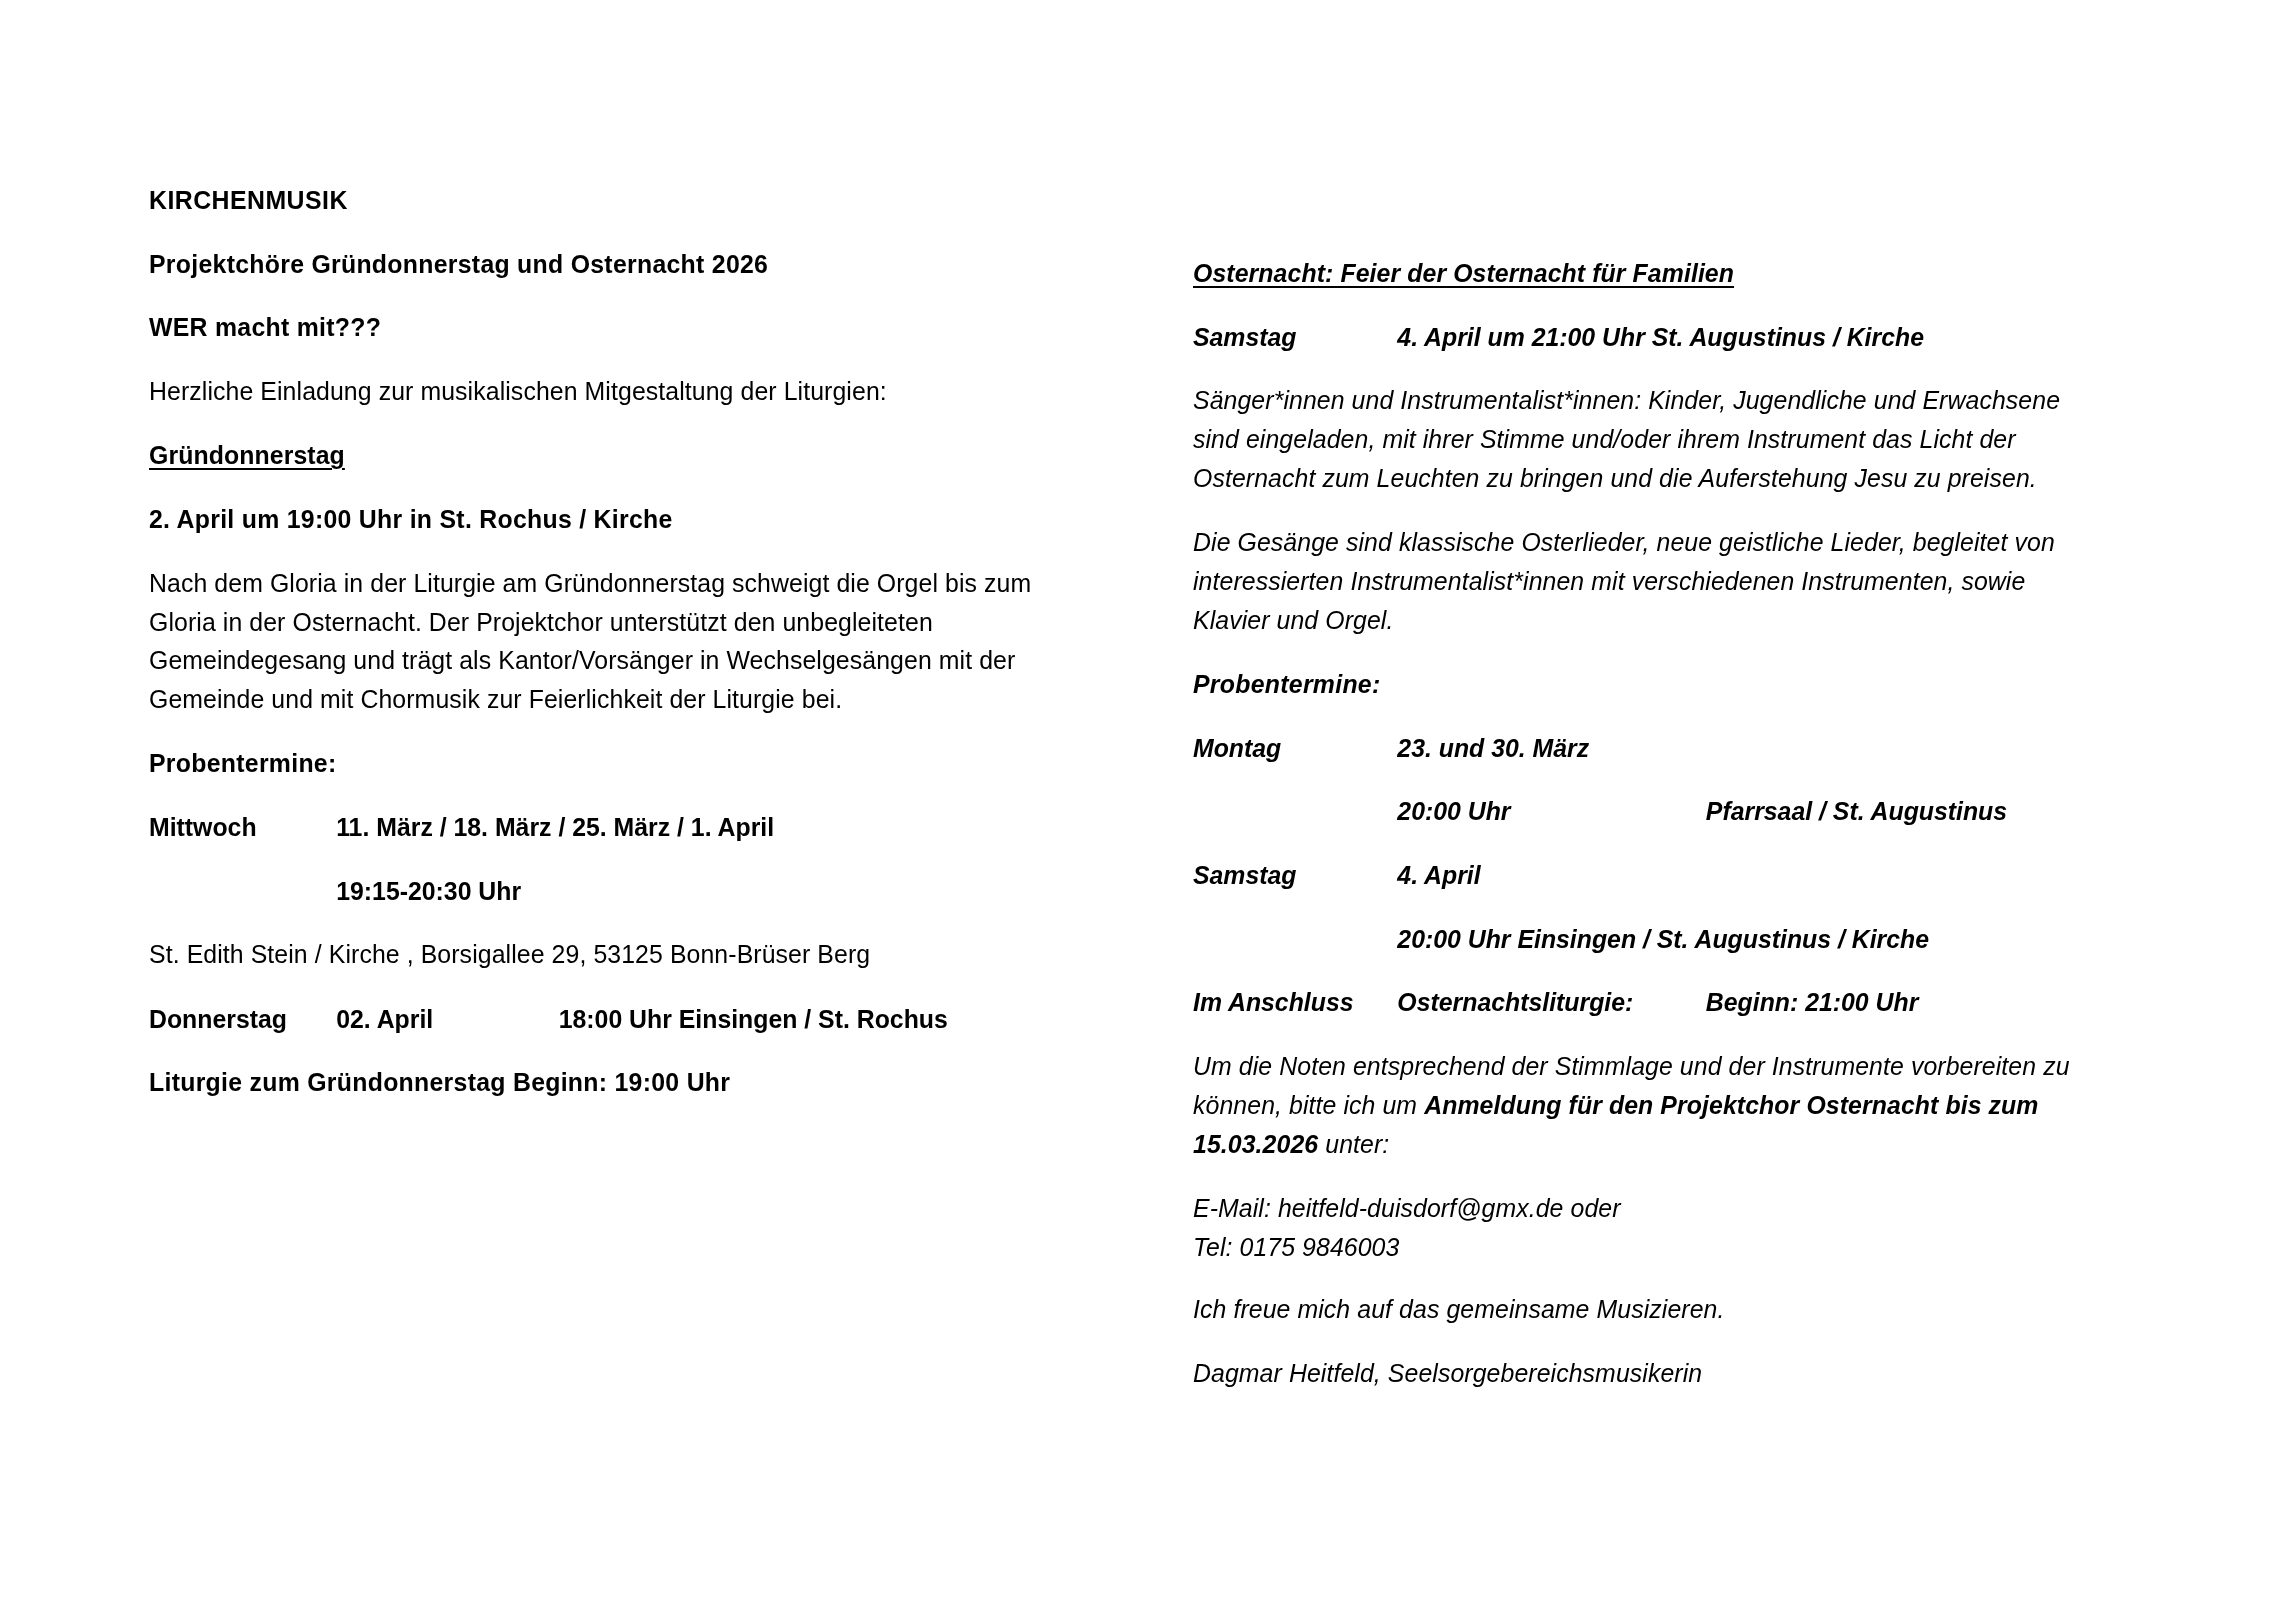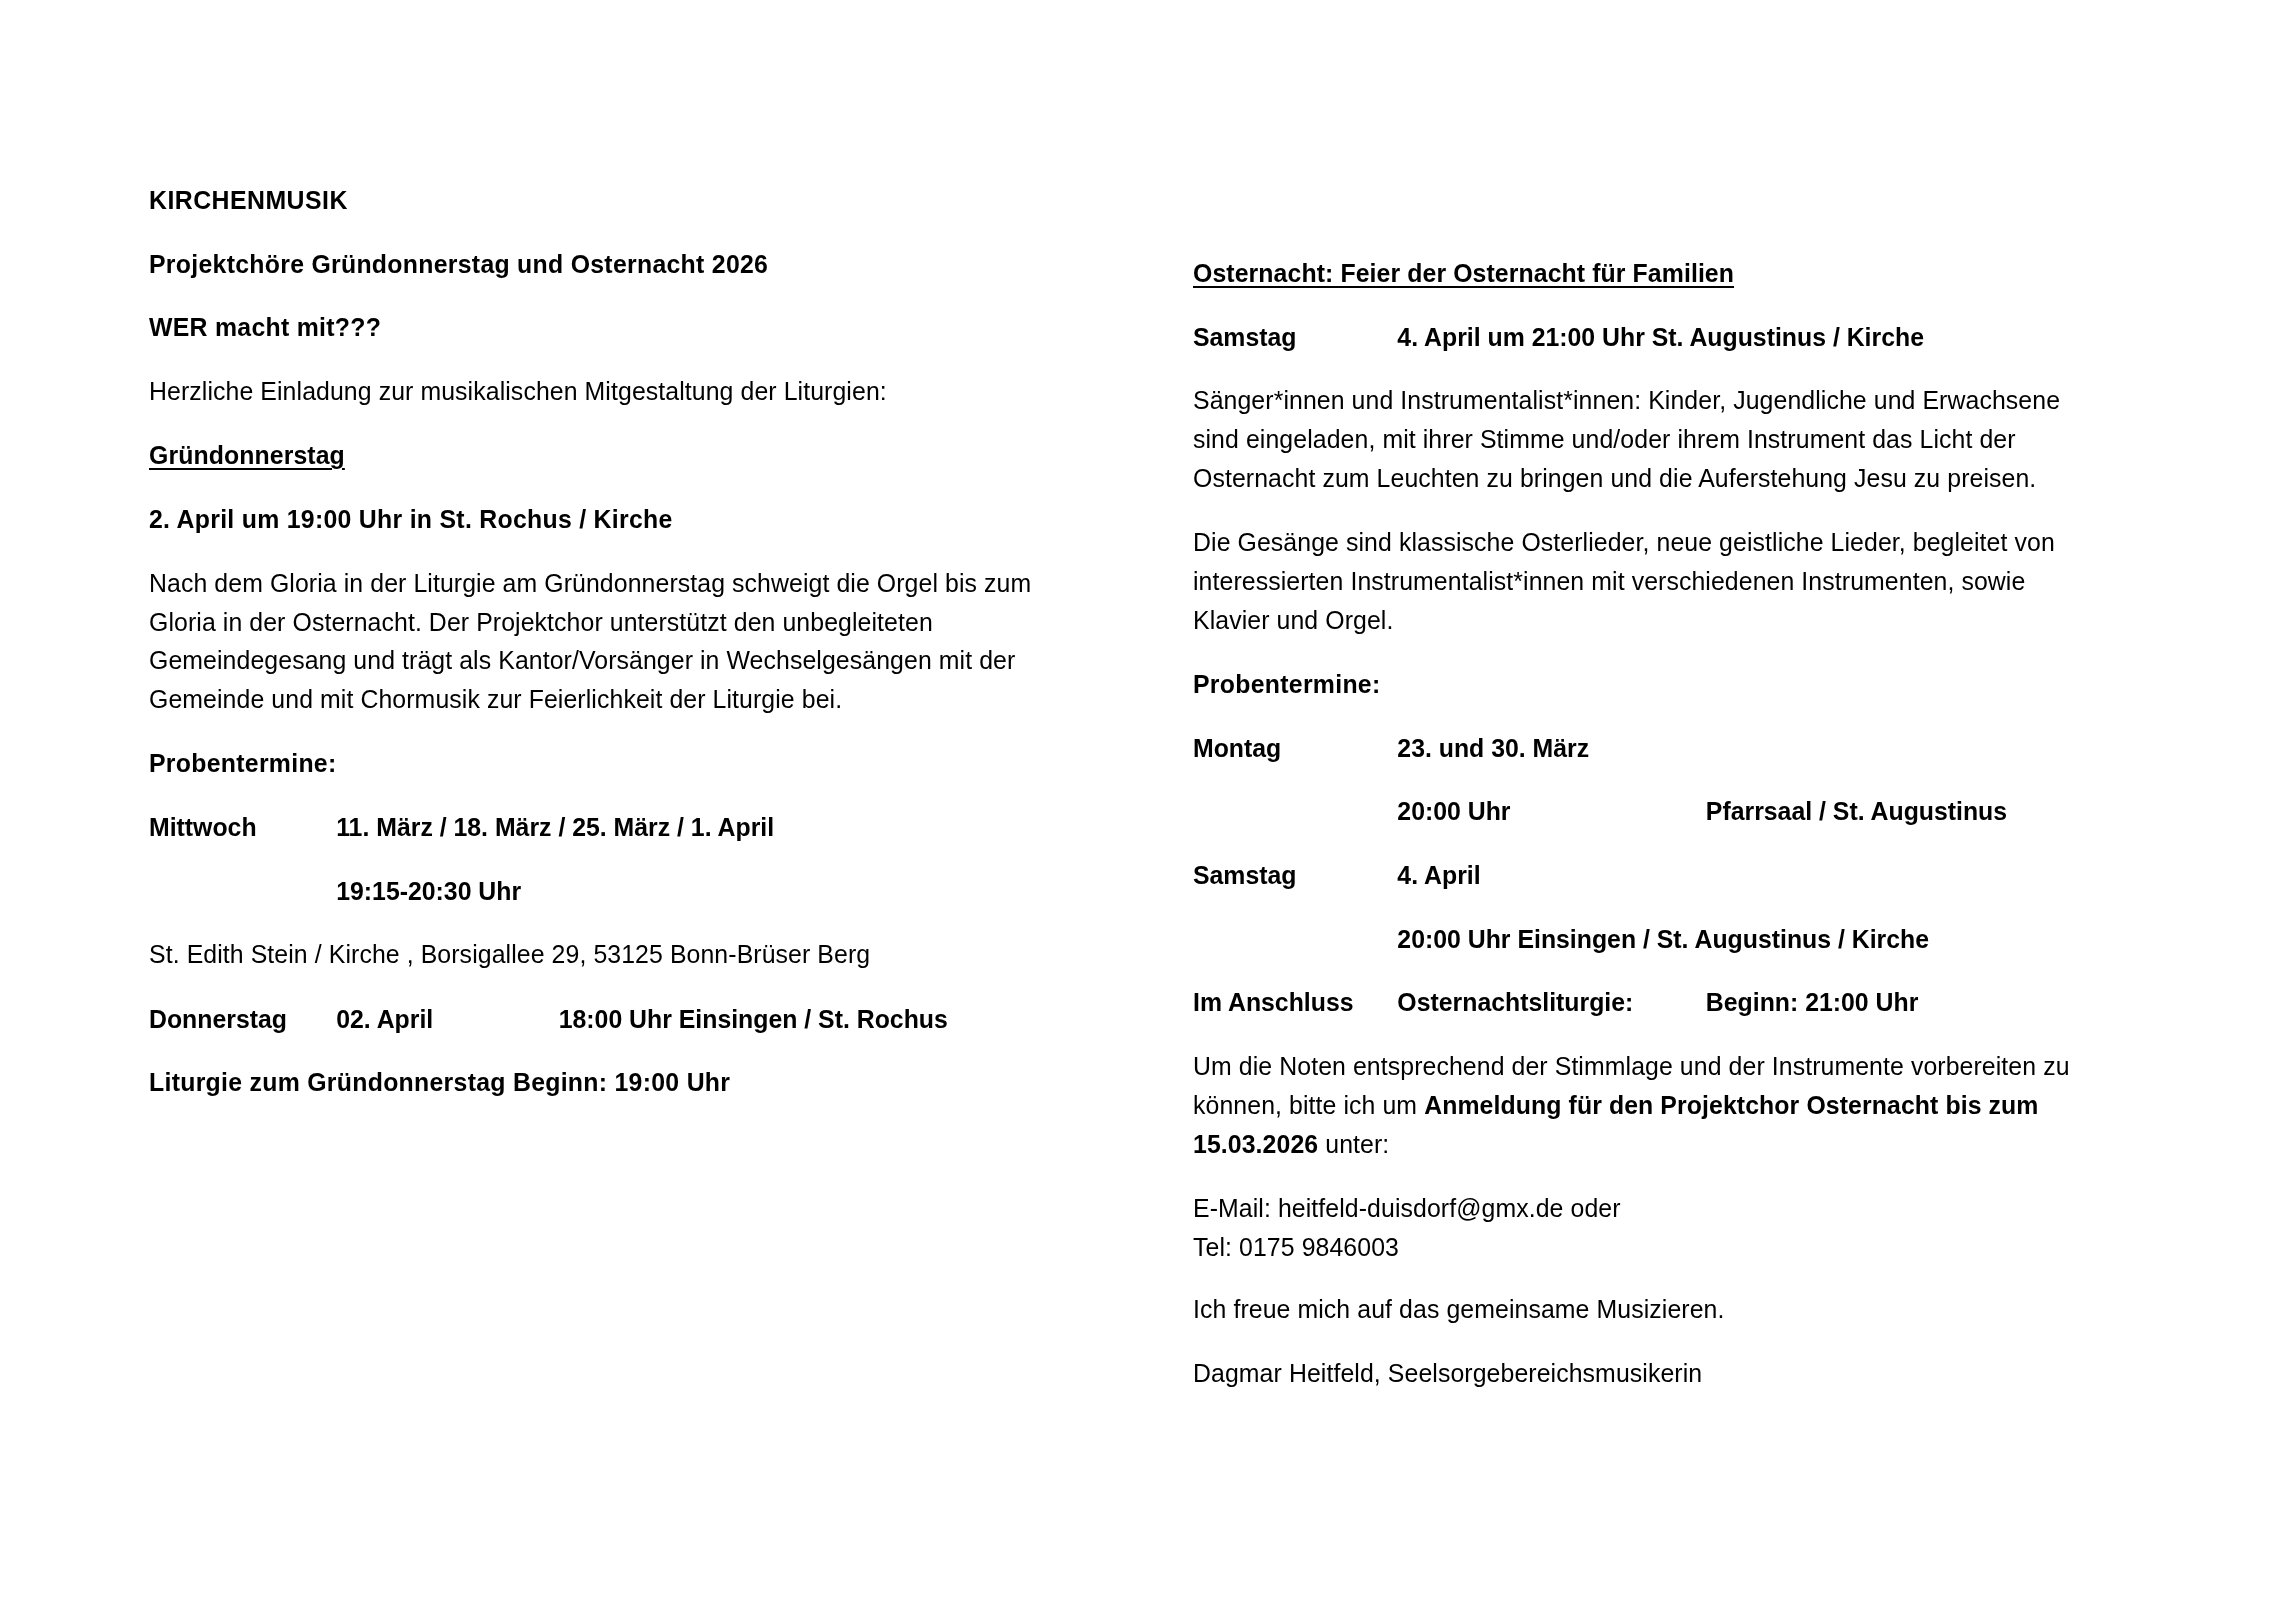--- a/index.html
+++ b/index.html
@@ -31,20 +31,21 @@
     flex-direction: row;
     align-items: flex-start;
     gap: 88px;
   }
   .col {
     width: 956px;
     box-sizing: border-box;
   }
   .col-right {
     padding-top: 73px;
+    font-style: italic;
   }
 
   
   p {
     margin: 0 0 25.5px 0;
     font-size: 26px;
     line-height: 1.47;
     letter-spacing: 0.1px;
     font-stretch: semi-condensed;
     transform: scaleX(0.955);

